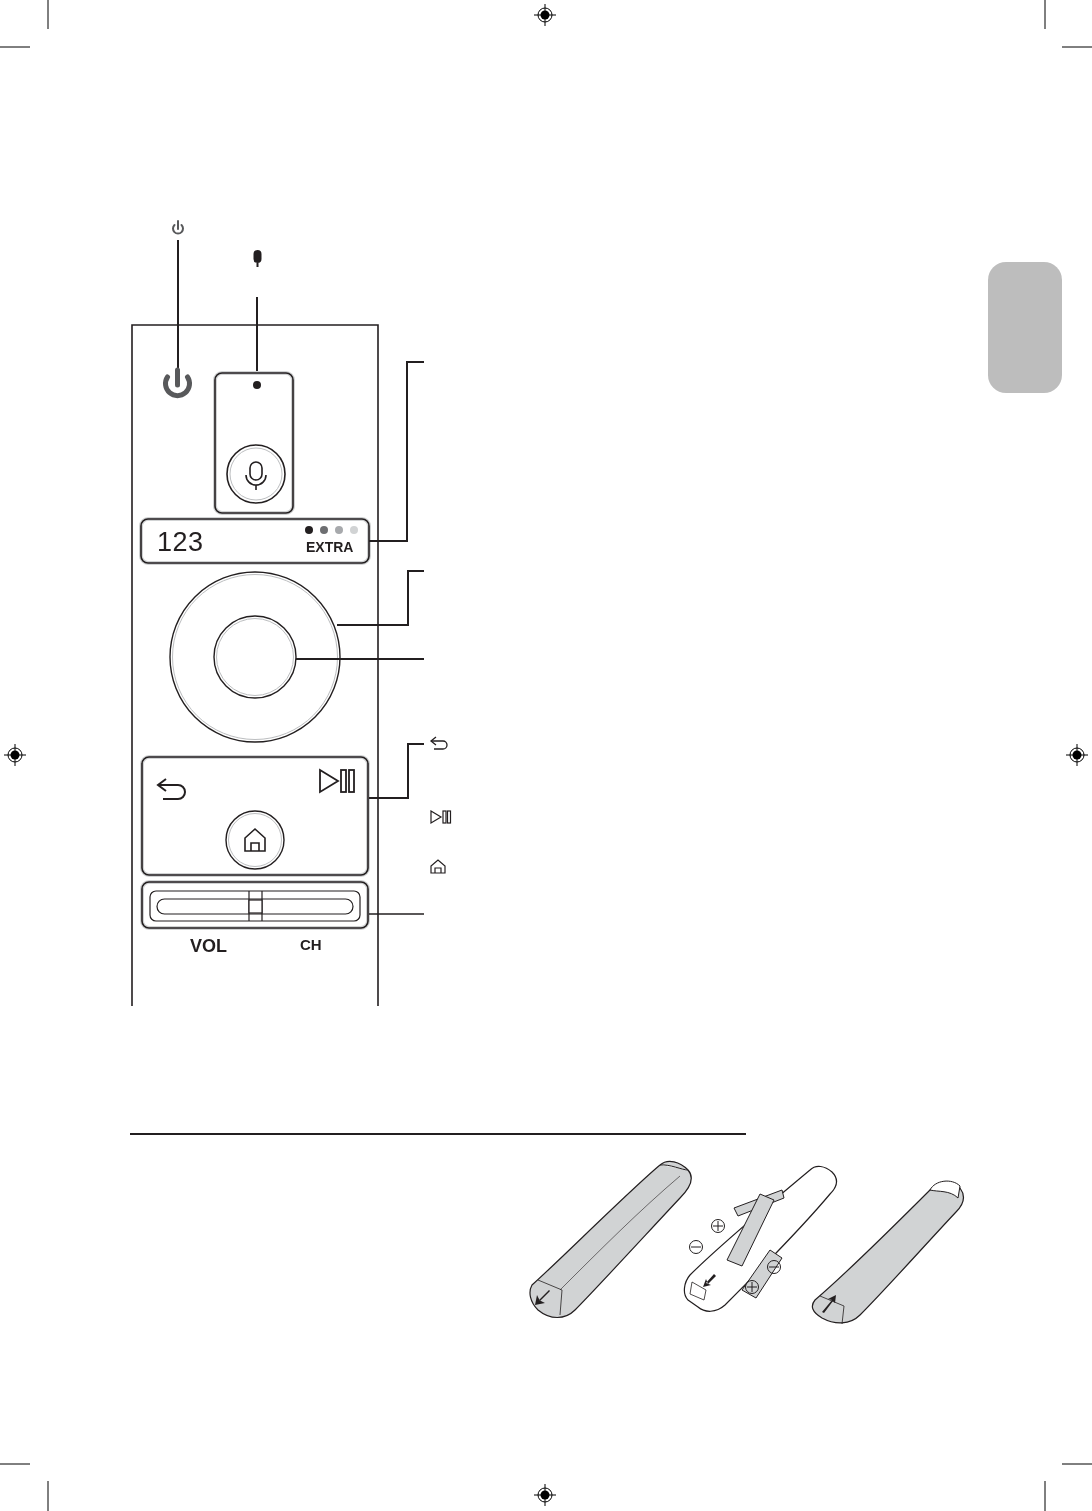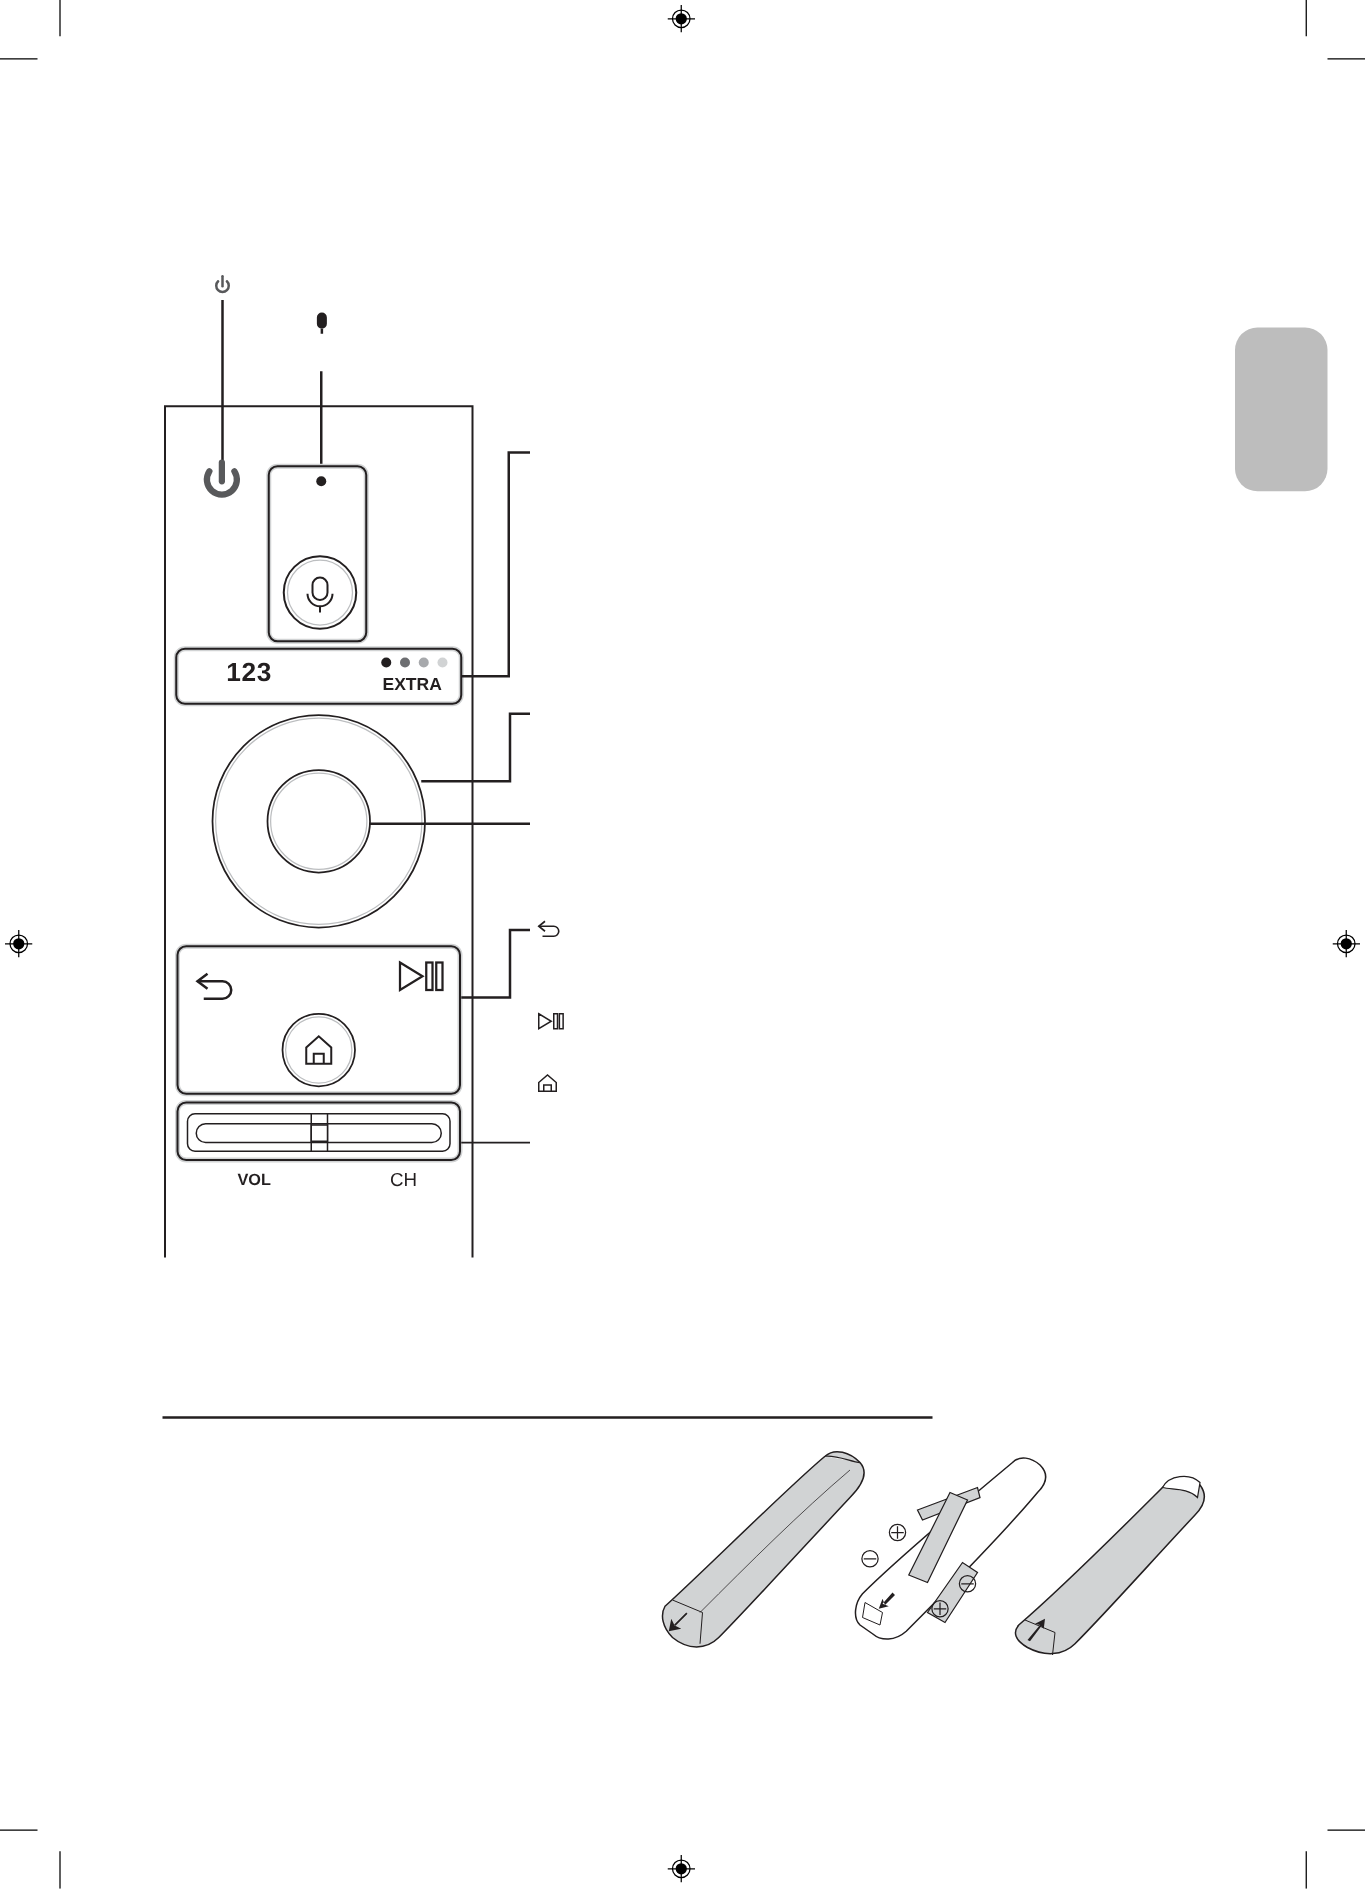--- a/index.html
+++ b/index.html
@@ -6,24 +6,24 @@
   body { width: 1092px; height: 1511px; position: relative; overflow: hidden;
          font-family: "Liberation Sans", sans-serif; color: #231f20; }
   .abs { position: absolute; }
   svg { display: block; }
 
   
   .side-tab { left: 988px; top: 262px; width: 74px; height: 131px;
               background: #bdbdbd; border-radius: 18px; }
 
   
-  .lbl-123 { left: 157px; top: 527px; font-size: 21px; font-weight: bold; letter-spacing: 0.5px; margin-left: 24px; }
+  .lbl-123 { left: 157px; top: 527px; font-size: 27px; font-weight: normal; letter-spacing: 0.5px; }
   .lbl-extra { left: 306px; top: 539px; font-size: 14px; font-weight: bold; }
-  .lbl-vol { left: 190px; top: 936px; font-size: 13px; font-weight: bold; }
-  .lbl-ch { left: 312px; top: 936px; font-size: 15px; font-weight: normal; }
+  .lbl-vol { left: 190px; top: 936px; font-size: 18px; font-weight: bold; }
+  .lbl-ch { left: 300px; top: 936px; font-size: 15px; font-weight: bold; }
 </style>
 </head>
 <body>
 
 <svg class="abs" style="left:0;top:0" width="1092" height="1511">
   <g stroke="#000" stroke-width="1">
     <line x1="48" y1="0" x2="48" y2="29"></line>
     <line x1="0" y1="47" x2="30" y2="47"></line>
     <line x1="1045" y1="0" x2="1045" y2="29"></line>
     <line x1="1062" y1="47" x2="1092" y2="47"></line>

